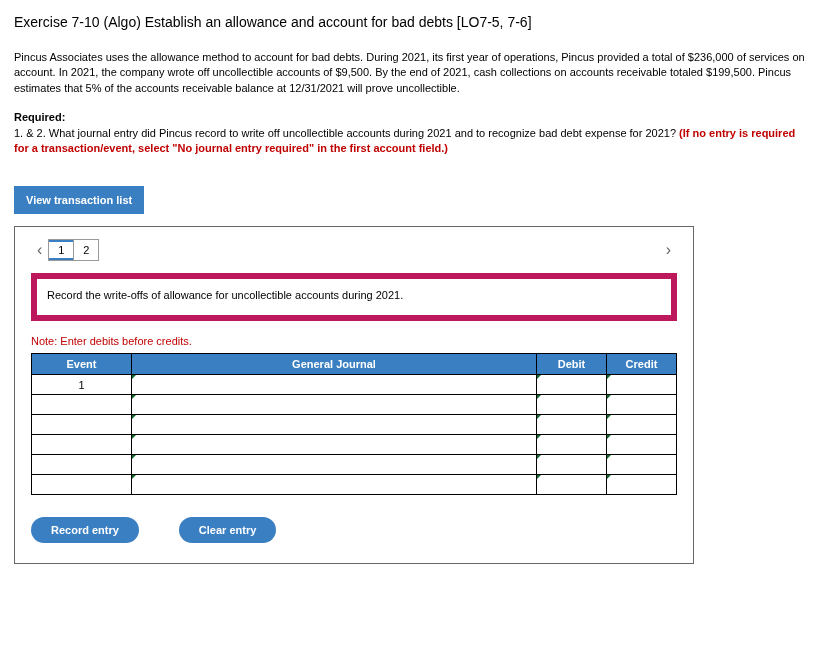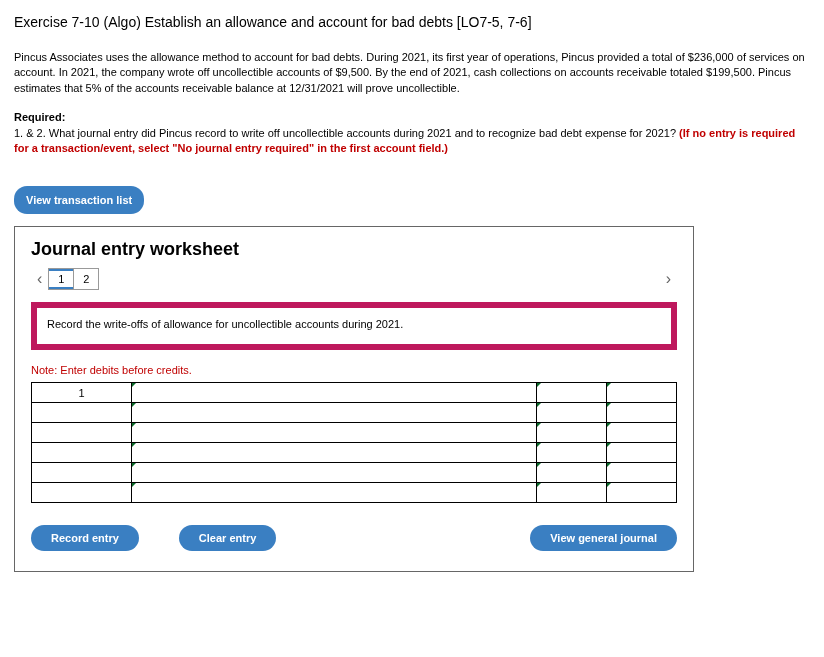--- a/index.html
+++ b/index.html
@@ -28,21 +28,20 @@
   .btn-list {
     display: inline-block;
     background: #3a7fc2;
     color: #fff;
     font-size: 11px;
     font-weight: bold;
     padding: 8px 12px;
     margin-top: 16px;
     margin-bottom: 12px;
     cursor: pointer;
-    border-radius: 13px;
   }
   .worksheet-box {
     border: 1px solid #666;
     width: 680px;
     padding: 12px 16px 20px 16px;
   }
   .ws-title {
     font-size: 18px;
     font-weight: bold;
     font-family: "Arial Black", Arial, sans-serif;
@@ -155,21 +154,20 @@
 <div class="prose">
   <span class="req-label">Required:</span><br>
   <span class="req-text">1. &amp; 2. What journal entry did Pincus record to write off uncollectible accounts during 2021 and to recognize bad debt expense for 2021? </span>
   <span class="red">(If no entry is required for a transaction/event, select "No journal entry required" in the first account field.)</span>
 </div>
 
 <div class="btn-list">View transaction list</div>
 
 <div class="worksheet-box">
 
-  <div class="ws-title">Journal entry worksheet</div>
 
   <div class="pager">
     <span class="pager-arrow">‹</span>
     <span class="pager-tab active">1</span>
     <span class="pager-tab">2</span>
     <span class="spacer"></span>
     <span class="pager-arrow">›</span>
   </div>
 
   <div class="instruction-box">Record the write-offs of allowance for uncollectible accounts during 2021.</div>
@@ -177,20 +175,26 @@
   <div class="note">Note: Enter debits before credits.</div>
 
   <table class="journal">
     <colgroup>
       <col class="c-event">
         <col class="c-gj">
         <col class="c-debit">
         <col class="c-credit">
     </colgroup>
     <tbody>
+        <tr>
+      <th>Event</th>
+      <th>General Journal</th>
+      <th>Debit</th>
+      <th>Credit</th>
+    </tr>
     <tr>
       <td class="event">1</td>
       <td class="editable"></td>
       <td class="editable"></td>
       <td class="editable"></td>
     </tr>
     <tr>
       <td class="event"></td>
       <td class="editable"></td>
       <td class="editable"></td>
@@ -220,19 +224,18 @@
       <td class="editable"></td>
       <td class="editable"></td>
     </tr>
   </tbody>
     </table>
 
   <div class="bottom-row">
     <span class="btn">Record entry</span>
     <span class="btn">Clear entry</span>
     <span class="spacer"></span>
-    <span class="btn">View general journal</span>
   </div>
 
 </div>
 
 
 
 
 </body></html>

